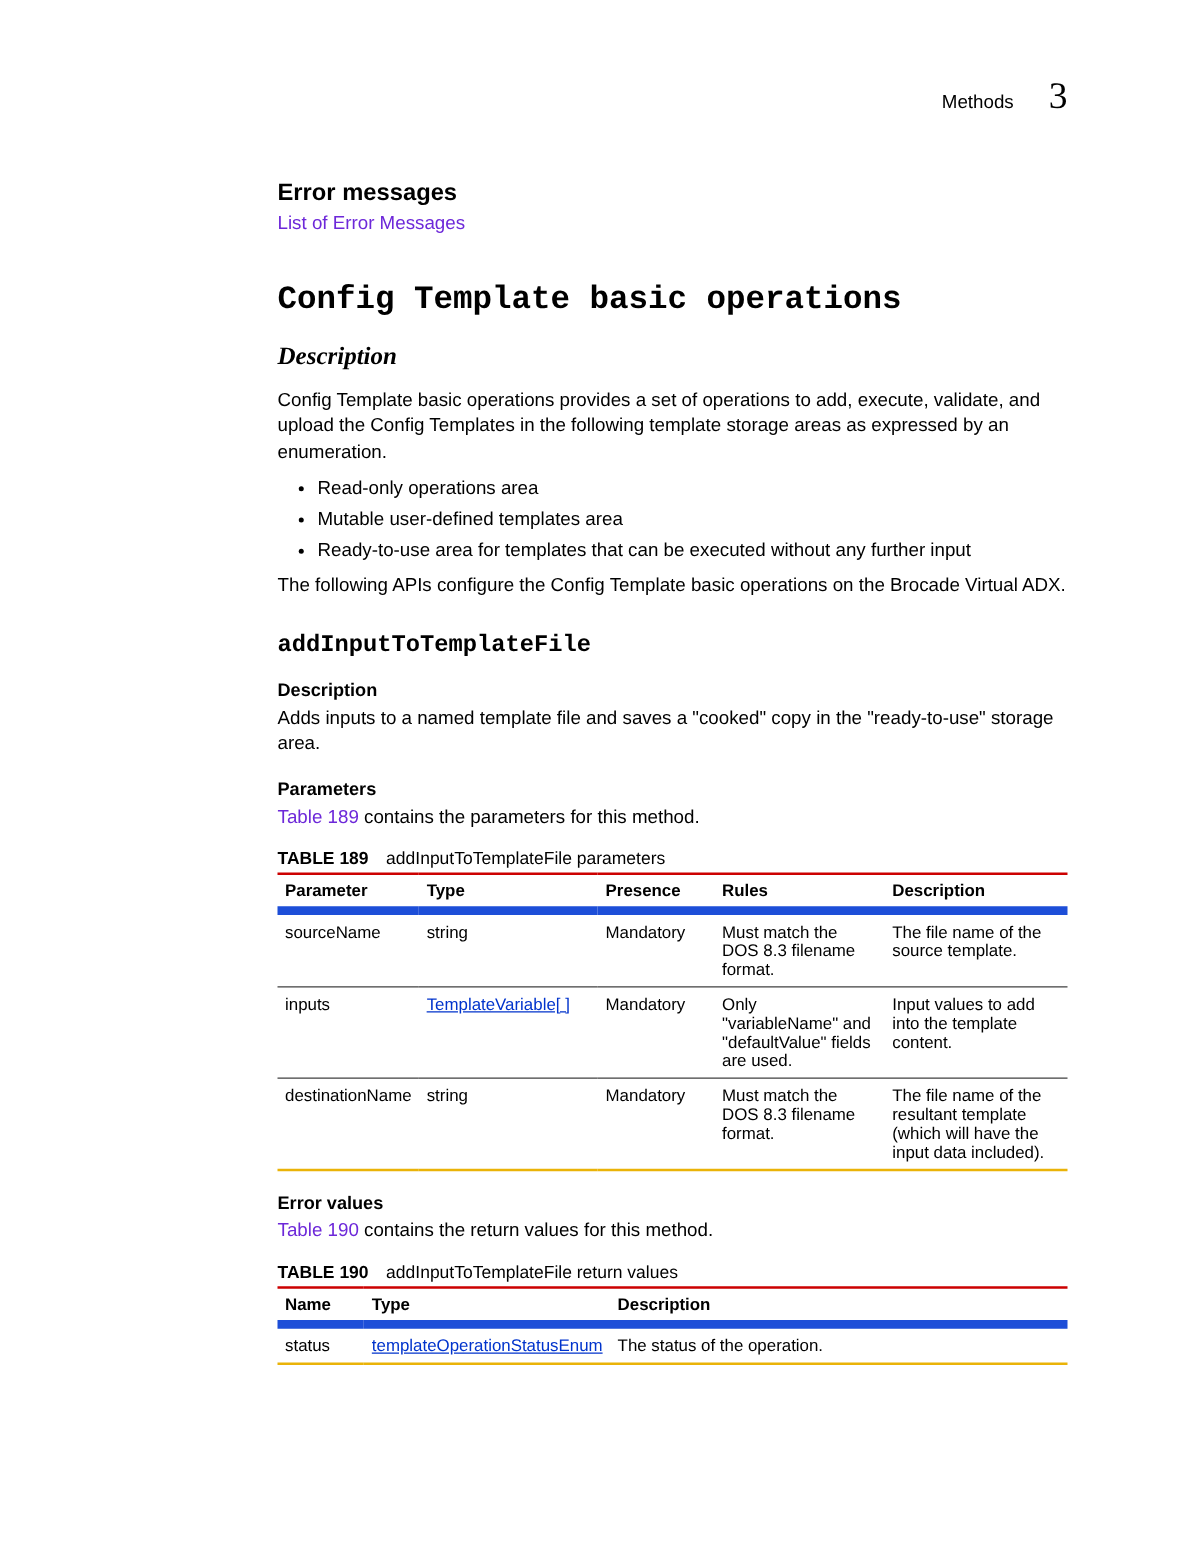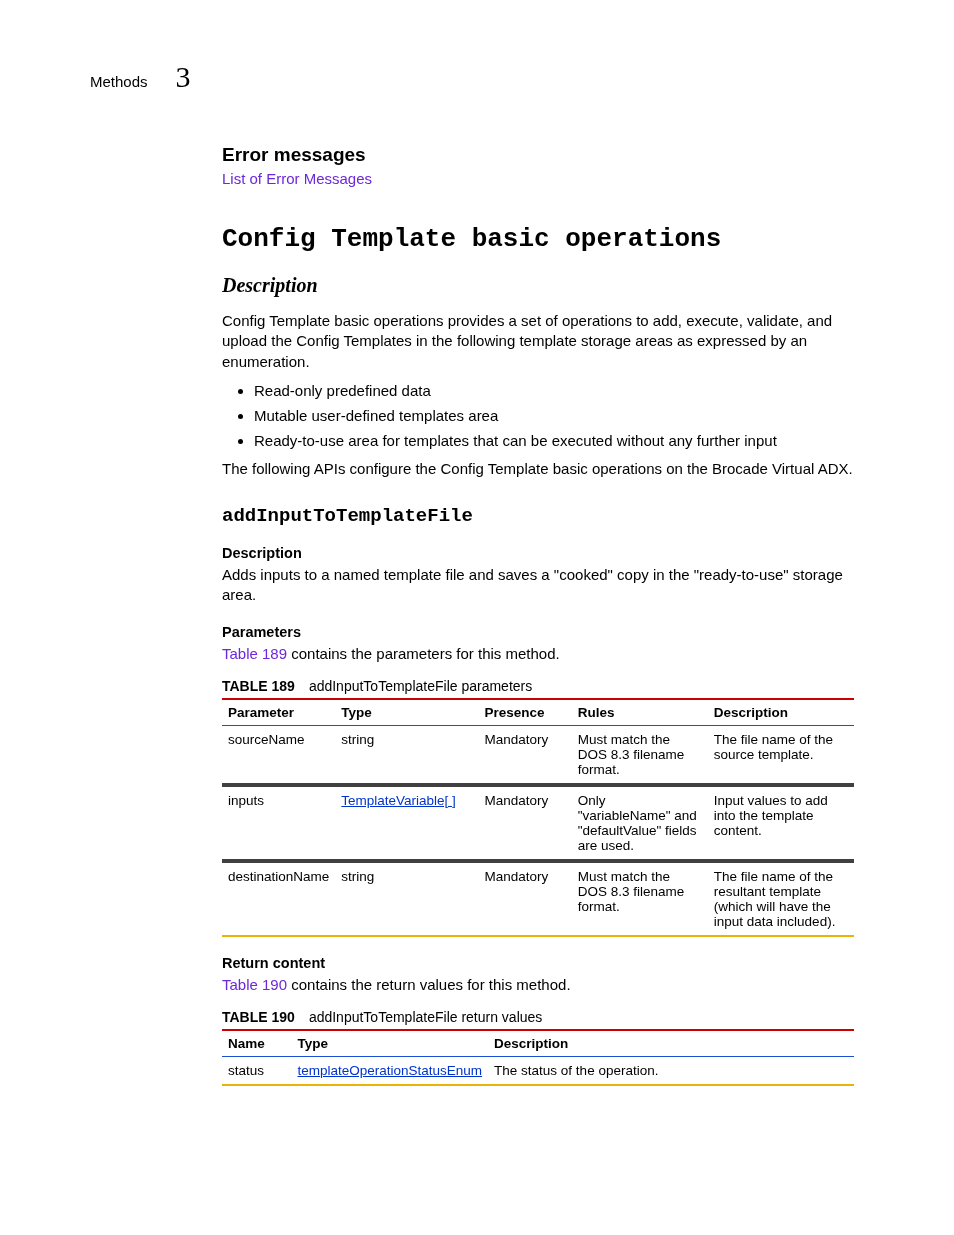--- a/index.html
+++ b/index.html
@@ -11,20 +11,21 @@
   }
   .page {
     width: 954px;
     height: 1235px;
     box-sizing: border-box;
     padding: 60px 90px 60px 90px;
     position: relative;
   }
   .header {
     display: flex;
+    justify-content: flex-end;
     align-items: baseline;
     gap: 28px;
     margin-bottom: 50px;
     padding-right: 10px;
   }
   .header-label {
     font-size: 15px;
     color: #000;
   }
   .header-num {
@@ -95,35 +96,35 @@
     font-size: 14px;
     margin-right: 14px;
   }
   table.data {
     width: 100%;
     border-collapse: collapse;
     font-size: 13.5px;
   }
   table.data thead tr {
     border-top: 2px solid #cc0000;
-    border-bottom: 1px solid #1d4ed8;
+    border-bottom: 7px solid #1d4ed8;
   }
   table.data th {
     text-align: left;
     font-family: "Arial Narrow", Arial, sans-serif;
     font-stretch: condensed;
     font-weight: bold;
     font-size: 13.5px;
     padding: 5px 6px;
     vertical-align: top;
   }
   table.data td {
     padding: 6px 6px;
     vertical-align: top;
-    border-bottom: 4px solid #404040;
+    border-bottom: 1px solid #404040;
   }
   table.data tbody tr:last-child td {
     border-bottom: 2px solid #eab308;
   }
   .type-link {
     color: #0033cc;
   }
 </style>
 </head>
 <body>
@@ -139,21 +140,21 @@
     <div class="h-err">Error messages</div>
     <a href="#" class="link">List of Error Messages</a>
 
     <h1 class="section">Config Template basic operations</h1>
 
     <h2 class="desc">Description</h2>
 
     <p class="body">Config Template basic operations provides a set of operations to add, execute, validate, and upload the Config Templates in the following template storage areas as expressed by an enumeration.</p>
 
     <ul class="bullets">
-      <li>Read-only predefined data</li>
+      <li>Read-only operations area</li>
       <li>Mutable user-defined templates area</li>
       <li>Ready-to-use area for templates that can be executed without any further input</li>
     </ul>
 
     <p class="body">The following APIs configure the Config Template basic operations on the Brocade Virtual ADX.</p>
 
     <h2 class="method">addInputToTemplateFile</h2>
 
     <div class="subhead">Description</div>
     <p class="body">Adds inputs to a named template file and saves a "cooked" copy in the "ready-to-use" storage area.</p>
@@ -202,21 +203,21 @@
         <tr>
           <td>destinationName</td>
           <td>string</td>
           <td>Mandatory</td>
           <td>Must match the DOS 8.3 filename format.</td>
           <td>The file name of the resultant template (which will have the input data included).</td>
         </tr>
       </tbody>
     </table>
 
-    <div class="subhead">Return content</div>
+    <div class="subhead">Error values</div>
     <p class="body">
       <a href="#" class="link">Table 190</a><span> contains the return values for this method.</span>
     </p>
 
     <div class="table-caption">
       <b>TABLE 190</b><span>addInputToTemplateFile return values</span>
     </div>
 
     <table class="data">
       <colgroup>

